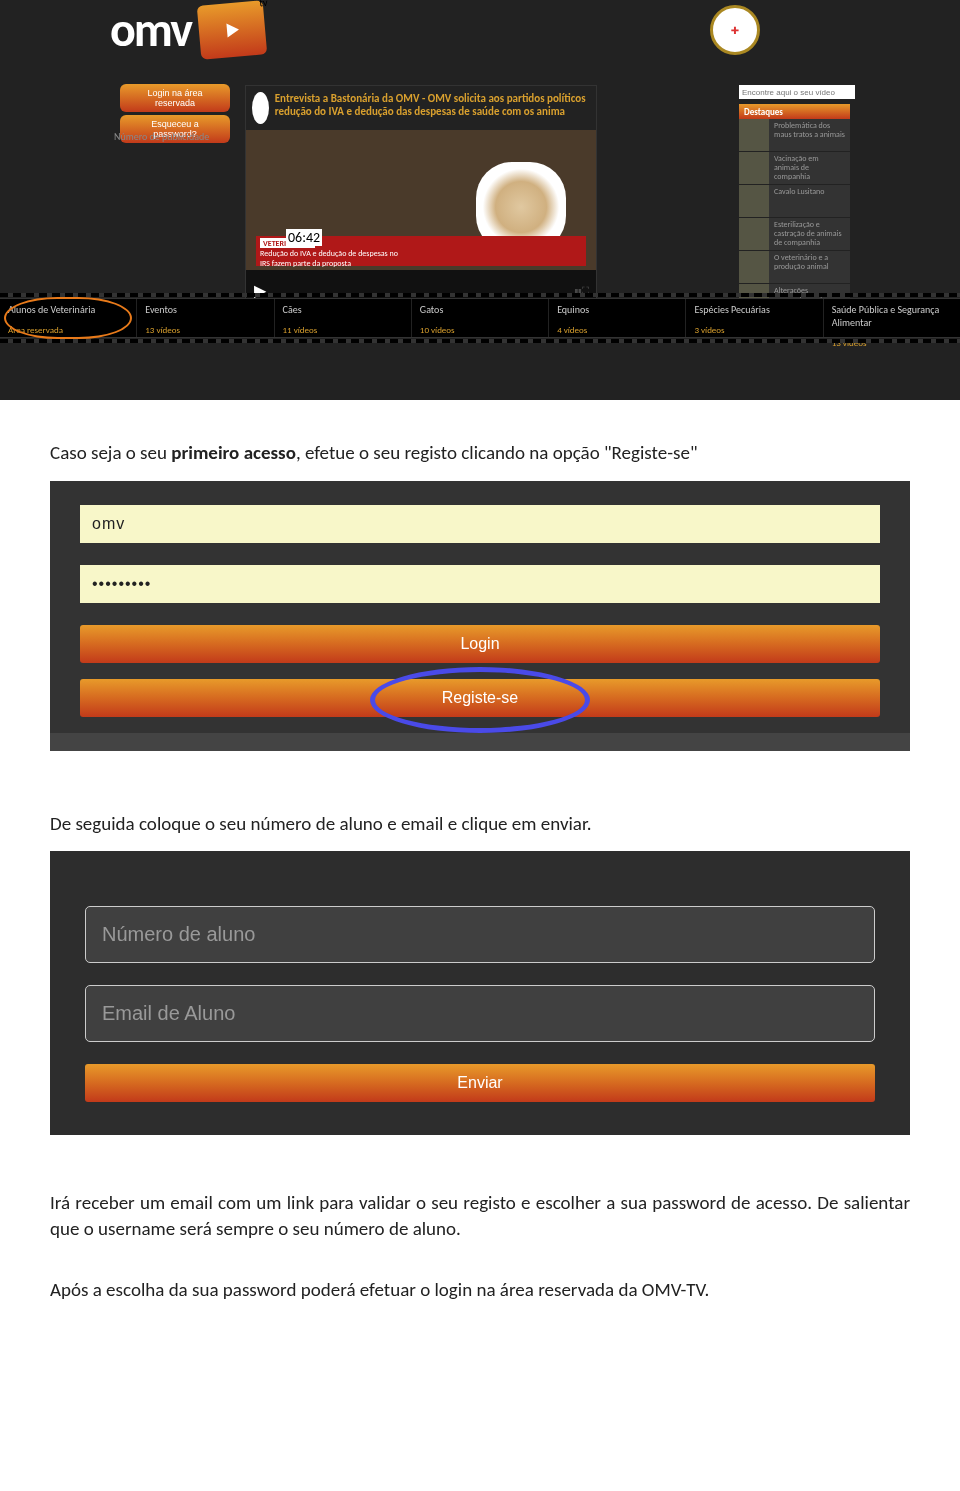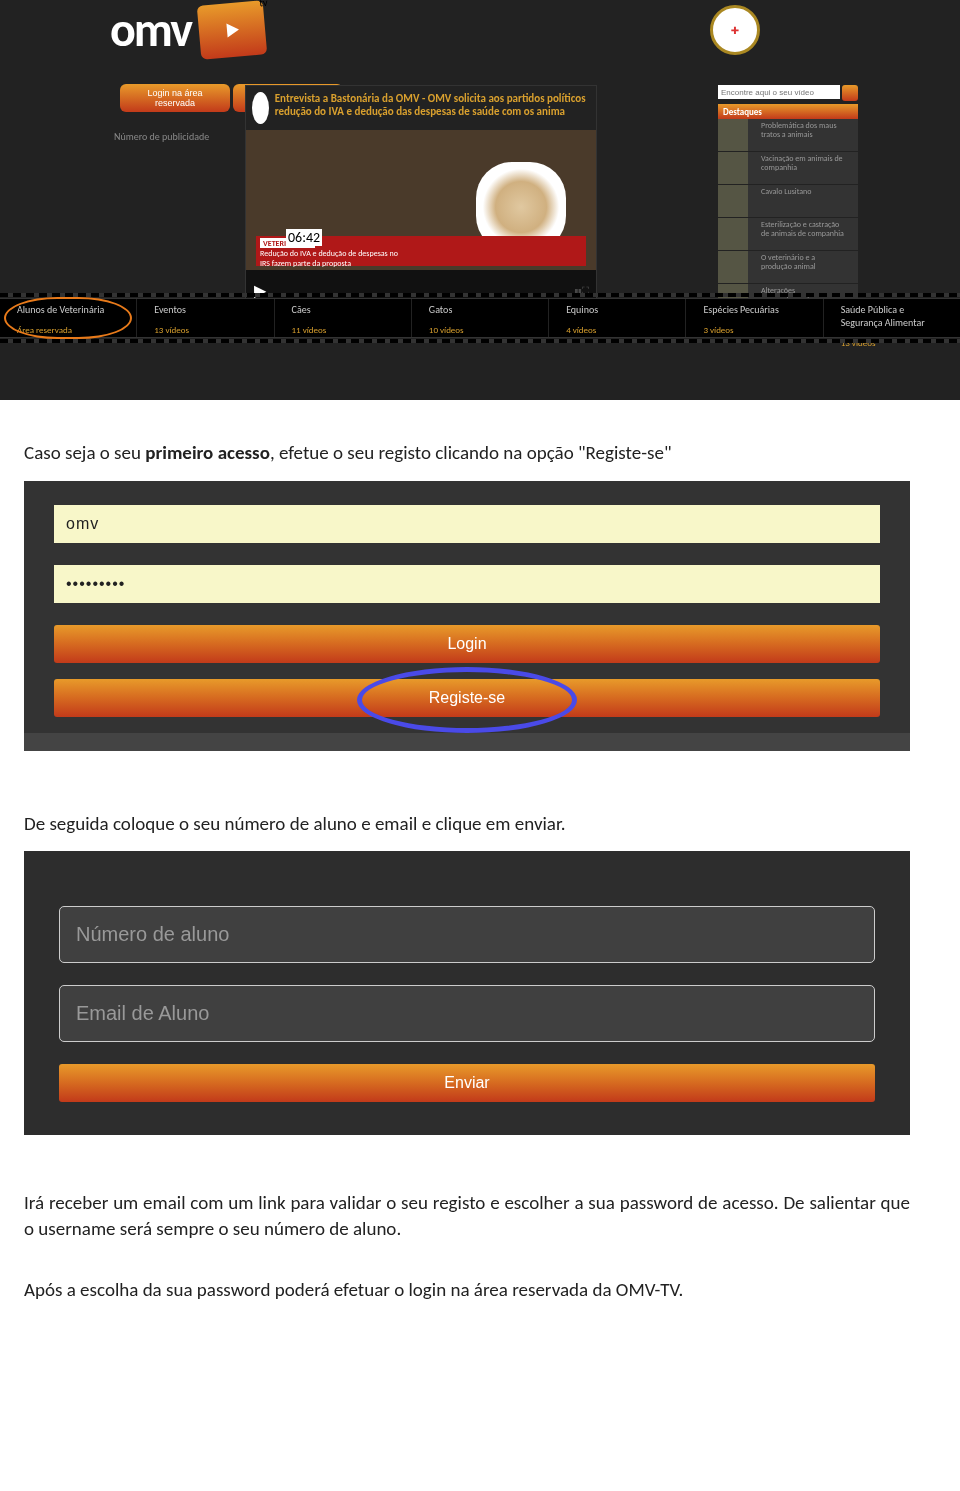--- a/index.html
+++ b/index.html
@@ -4,55 +4,55 @@
 <style>
   body { margin:0; padding:0; font-family: Calibri, Arial, sans-serif; background:#fff; width:960px; }
   .topshot { background:#222; height:400px; position:relative; }
   .logo-area { position:absolute; top:0; left:110px; display:flex; align-items:center; }
   .logo-text { color:#fff; font-size:48px; font-weight:600; letter-spacing:-2px; }
   .logo-play { width:66px; height:54px; background:linear-gradient(to bottom,#e89a2a,#c23a1a); border-radius:6px; margin-left:8px; display:flex; align-items:center; justify-content:center; transform:rotate(-5deg); }
   .logo-play svg { fill:#fff; }
   .tv-tag { color:#000; font-size:11px; position:absolute; top:-4px; right:-5px; }
   .crest { position:absolute; top:5px; right:200px; width:50px; height:58px; }
   .crest-circle { width:44px; height:44px; border:3px solid #a82; border-radius:50%; display:flex; align-items:center; justify-content:center; font-size:10px; color:#d33; background:#fff; }
-  .authbox { position:absolute; top:84px; left:120px; display:flex; gap:3px; }
+  .authbox { position:absolute; top:84px; left:120px; display:flex; flex-direction:column; gap:3px; }
   .authbox button { background:linear-gradient(to bottom,#e89a2a,#c23a1a); border:none; color:#fff; font-size:9px; padding:4px 18px; border-radius:6px; width:110px; }
   .pub { position:absolute; top:130px; left:114px; color:#888; font-size:10px; }
   .player { position:absolute; top:85px; left:245px; width:350px; height:215px; background:#111; border:1px solid #333; }
   .news-top { display:flex; padding:6px; background:#222; }
   .news-thumb { width:32px; height:32px; background:#fff; border-radius:50%; margin-right:6px; }
   .news-text { color:#d9a02e; font-size:11px; font-weight:bold; line-height:1.2; }
   .video-frame { width:100%; height:140px; background:#4a3a2a; position:relative; }
   .presenter { position:absolute; right:30px; bottom:18px; width:90px; height:90px; background:radial-gradient(ellipse at center,#e0c8a0 0%,#d0b080 40%,#fff 60%); border-radius:40%; }
   .lower-third { position:absolute; bottom:4px; left:10px; right:10px; height:26px; background:#b01818; color:#fff; font-size:8px; padding:2px 4px; }
   .lower-third .tag { background:#fff; color:#b01818; font-weight:bold; padding:0 3px; }
   .controls { position:absolute; bottom:0; left:0; right:0; height:22px; display:flex; align-items:center; padding:0 8px; }
   .play-small { color:#fff; }
   .timecode { position:absolute; bottom:24px; left:40px; background:#fff; font-size:14px; padding:0 2px;margin-top:40px; }
   .bars { margin-left:auto; color:#555; font-size:10px; letter-spacing:-1px; }
-  .sidebar { position:absolute; top:85px; right:102px; width:140px; }
+  .sidebar { position:absolute; top:85px; right:110px; width:111px; }
   .searchline { display:flex; gap:2px; margin-bottom:3px; }
   .searchline input { flex:1; height:12px; font-size:8px; border:none; padding:1px 3px; }
   .searchline .go { width:16px; height:16px; background:linear-gradient(to bottom,#e89a2a,#c23a1a); border-radius:3px; }
   .destaques-label { background:linear-gradient(to bottom,#e89a2a,#c23a1a); color:#fff; font-size:9px; padding:2px 5px; font-weight:bold; }
   .side-item { display:flex; height:32px; margin-bottom:1px; }
   .side-item .th { width:30px; background:#554; }
-  .side-item .lbl { flex:1; background:#333; color:#999; font-size:8px; padding:2px 13px; line-height:1.1; }
+  .side-item .lbl { flex:1; background:#333; color:#999; font-size:8px; padding:2px 5px; line-height:1.1; }
   .cat-strip { background:#000; border-top:1px solid #333; border-bottom:1px solid #333; height:38px; display:flex; margin-top:0; position:relative; top:298px; }
   .cat-strip::before, .cat-strip::after { content:""; height:4px; background:repeating-linear-gradient(to right,#000 0,#000 8px,#333 8px,#333 13px); position:absolute; left:0; right:0; }
   .cat-strip::before { top:-6px; }
   .cat-strip::after { bottom:-6px; }
-  .cat { flex:1; padding:4px 17px; border-left:1px solid #222; }
+  .cat { flex:1; padding:4px 8px; border-left:1px solid #222; }
   .cat:first-child { border-left:none; }
   .cat-title { font-size:10px; color:#ccc; }
   .cat-sub { font-size:9px; color:#d9a02e; margin-top:8px; }
   .cat.highlighted { position:relative; }
   .cat.highlighted::after { content:""; position:absolute; top:-2px; left:4px; right:4px; bottom:-2px; border:2px solid #e87a1a; border-radius:50%/60%; }
   
-  .doc { padding:40px 50px 40px 24px; font-size:19px; color:#222; line-height:1.35; }
+  .doc { padding:40px 50px 40px 50px; font-size:19px; color:#222; line-height:1.35; }
   .doc p { margin:0 0 10px; }
   
   .login-form { background:#333; padding:24px 30px 10px; margin:15px 0 60px; }
   .login-form .field { background:#f8f7c9; border:none; width:100%; padding:10px 12px; font-size:16px; margin-bottom:22px; color:#222; box-sizing:border-box; letter-spacing:1px; }
   .grad-btn { display:block; width:100%; text-align:center; padding:10px; background:linear-gradient(to bottom,#e89a2a 0%,#d66a20 50%,#c23a1a 100%); color:#fff; font-size:16px; border:none; border-radius:3px; margin-bottom:16px; position:relative; box-sizing:border-box; }
   .hl-ellipse { position:absolute; top:-12px; left:50%; transform:translateX(-50%); width:210px; height:56px; border:5px solid #4a4ae8; border-radius:50%; pointer-events:none; }
   .form-footer { height:18px; background:#444; margin:0 -30px -10px; }
   
   .register-form { background:#2d2d2d; padding:55px 35px 30px; margin:15px 0 55px; }
   .pale-input { width:100%; box-sizing:border-box; background:#404040; border:1px solid #ccc; border-radius:5px; padding:16px 16px; font-size:20px; color:#999; margin-bottom:22px; }

